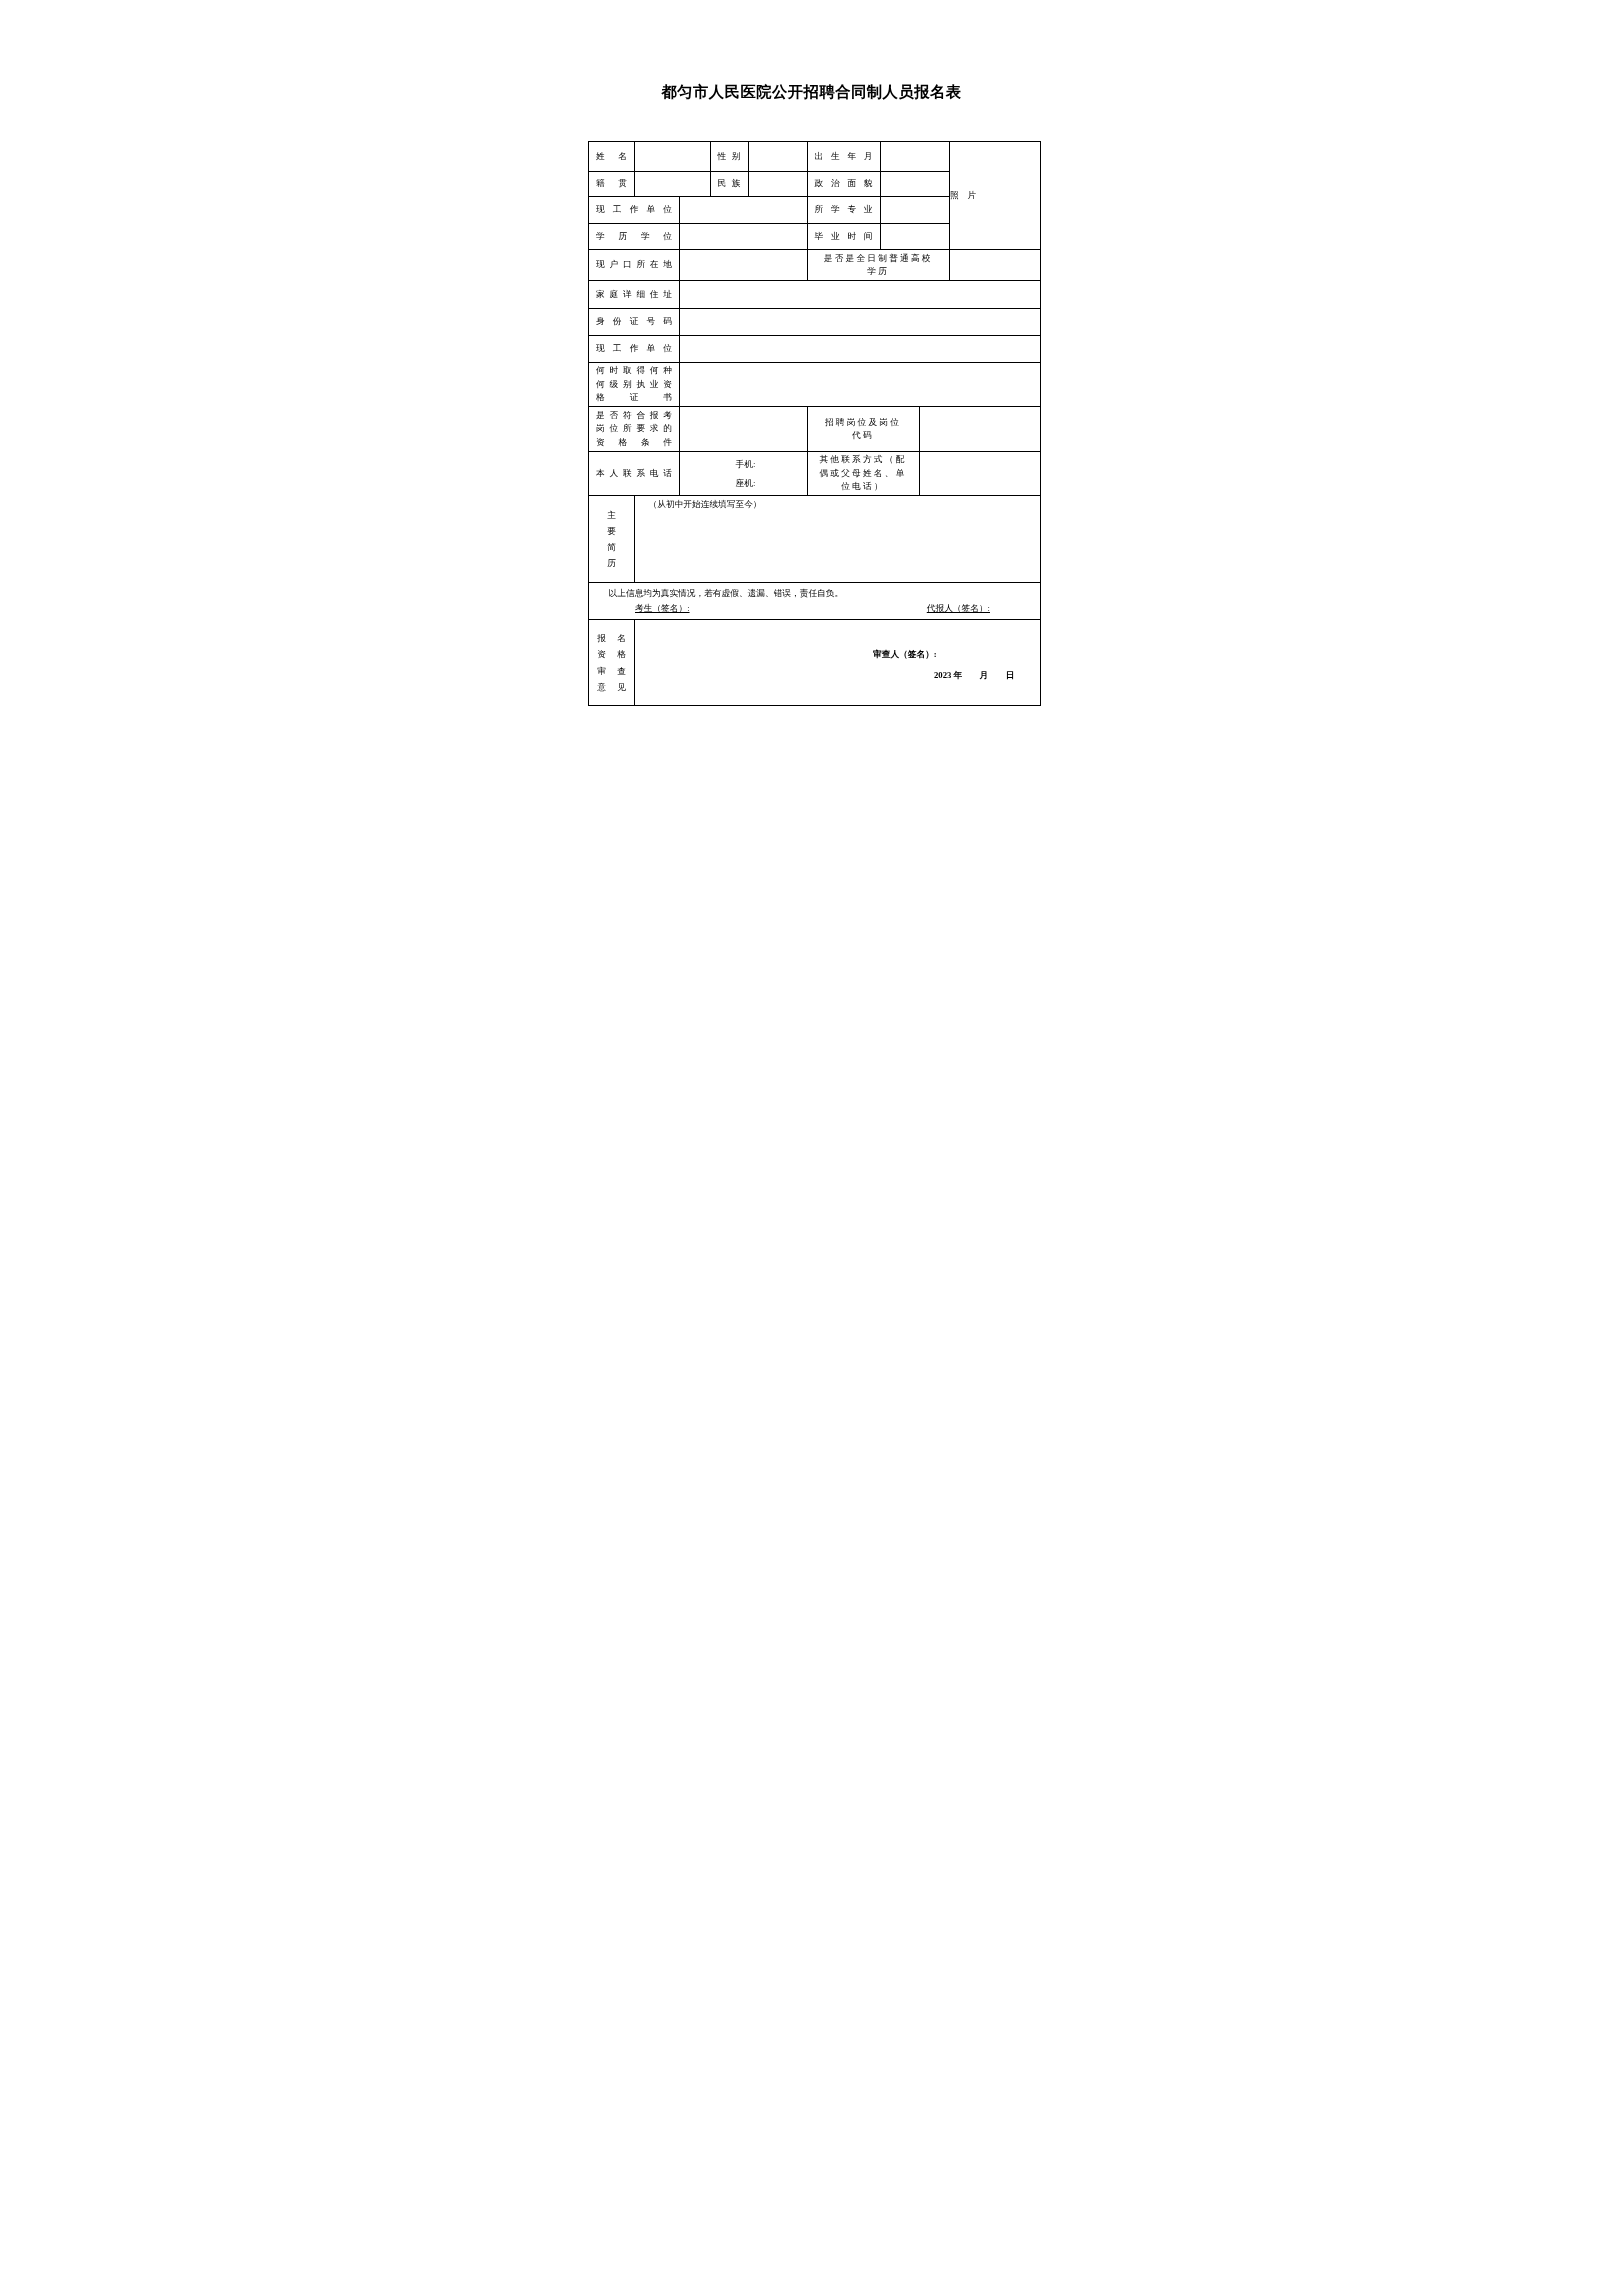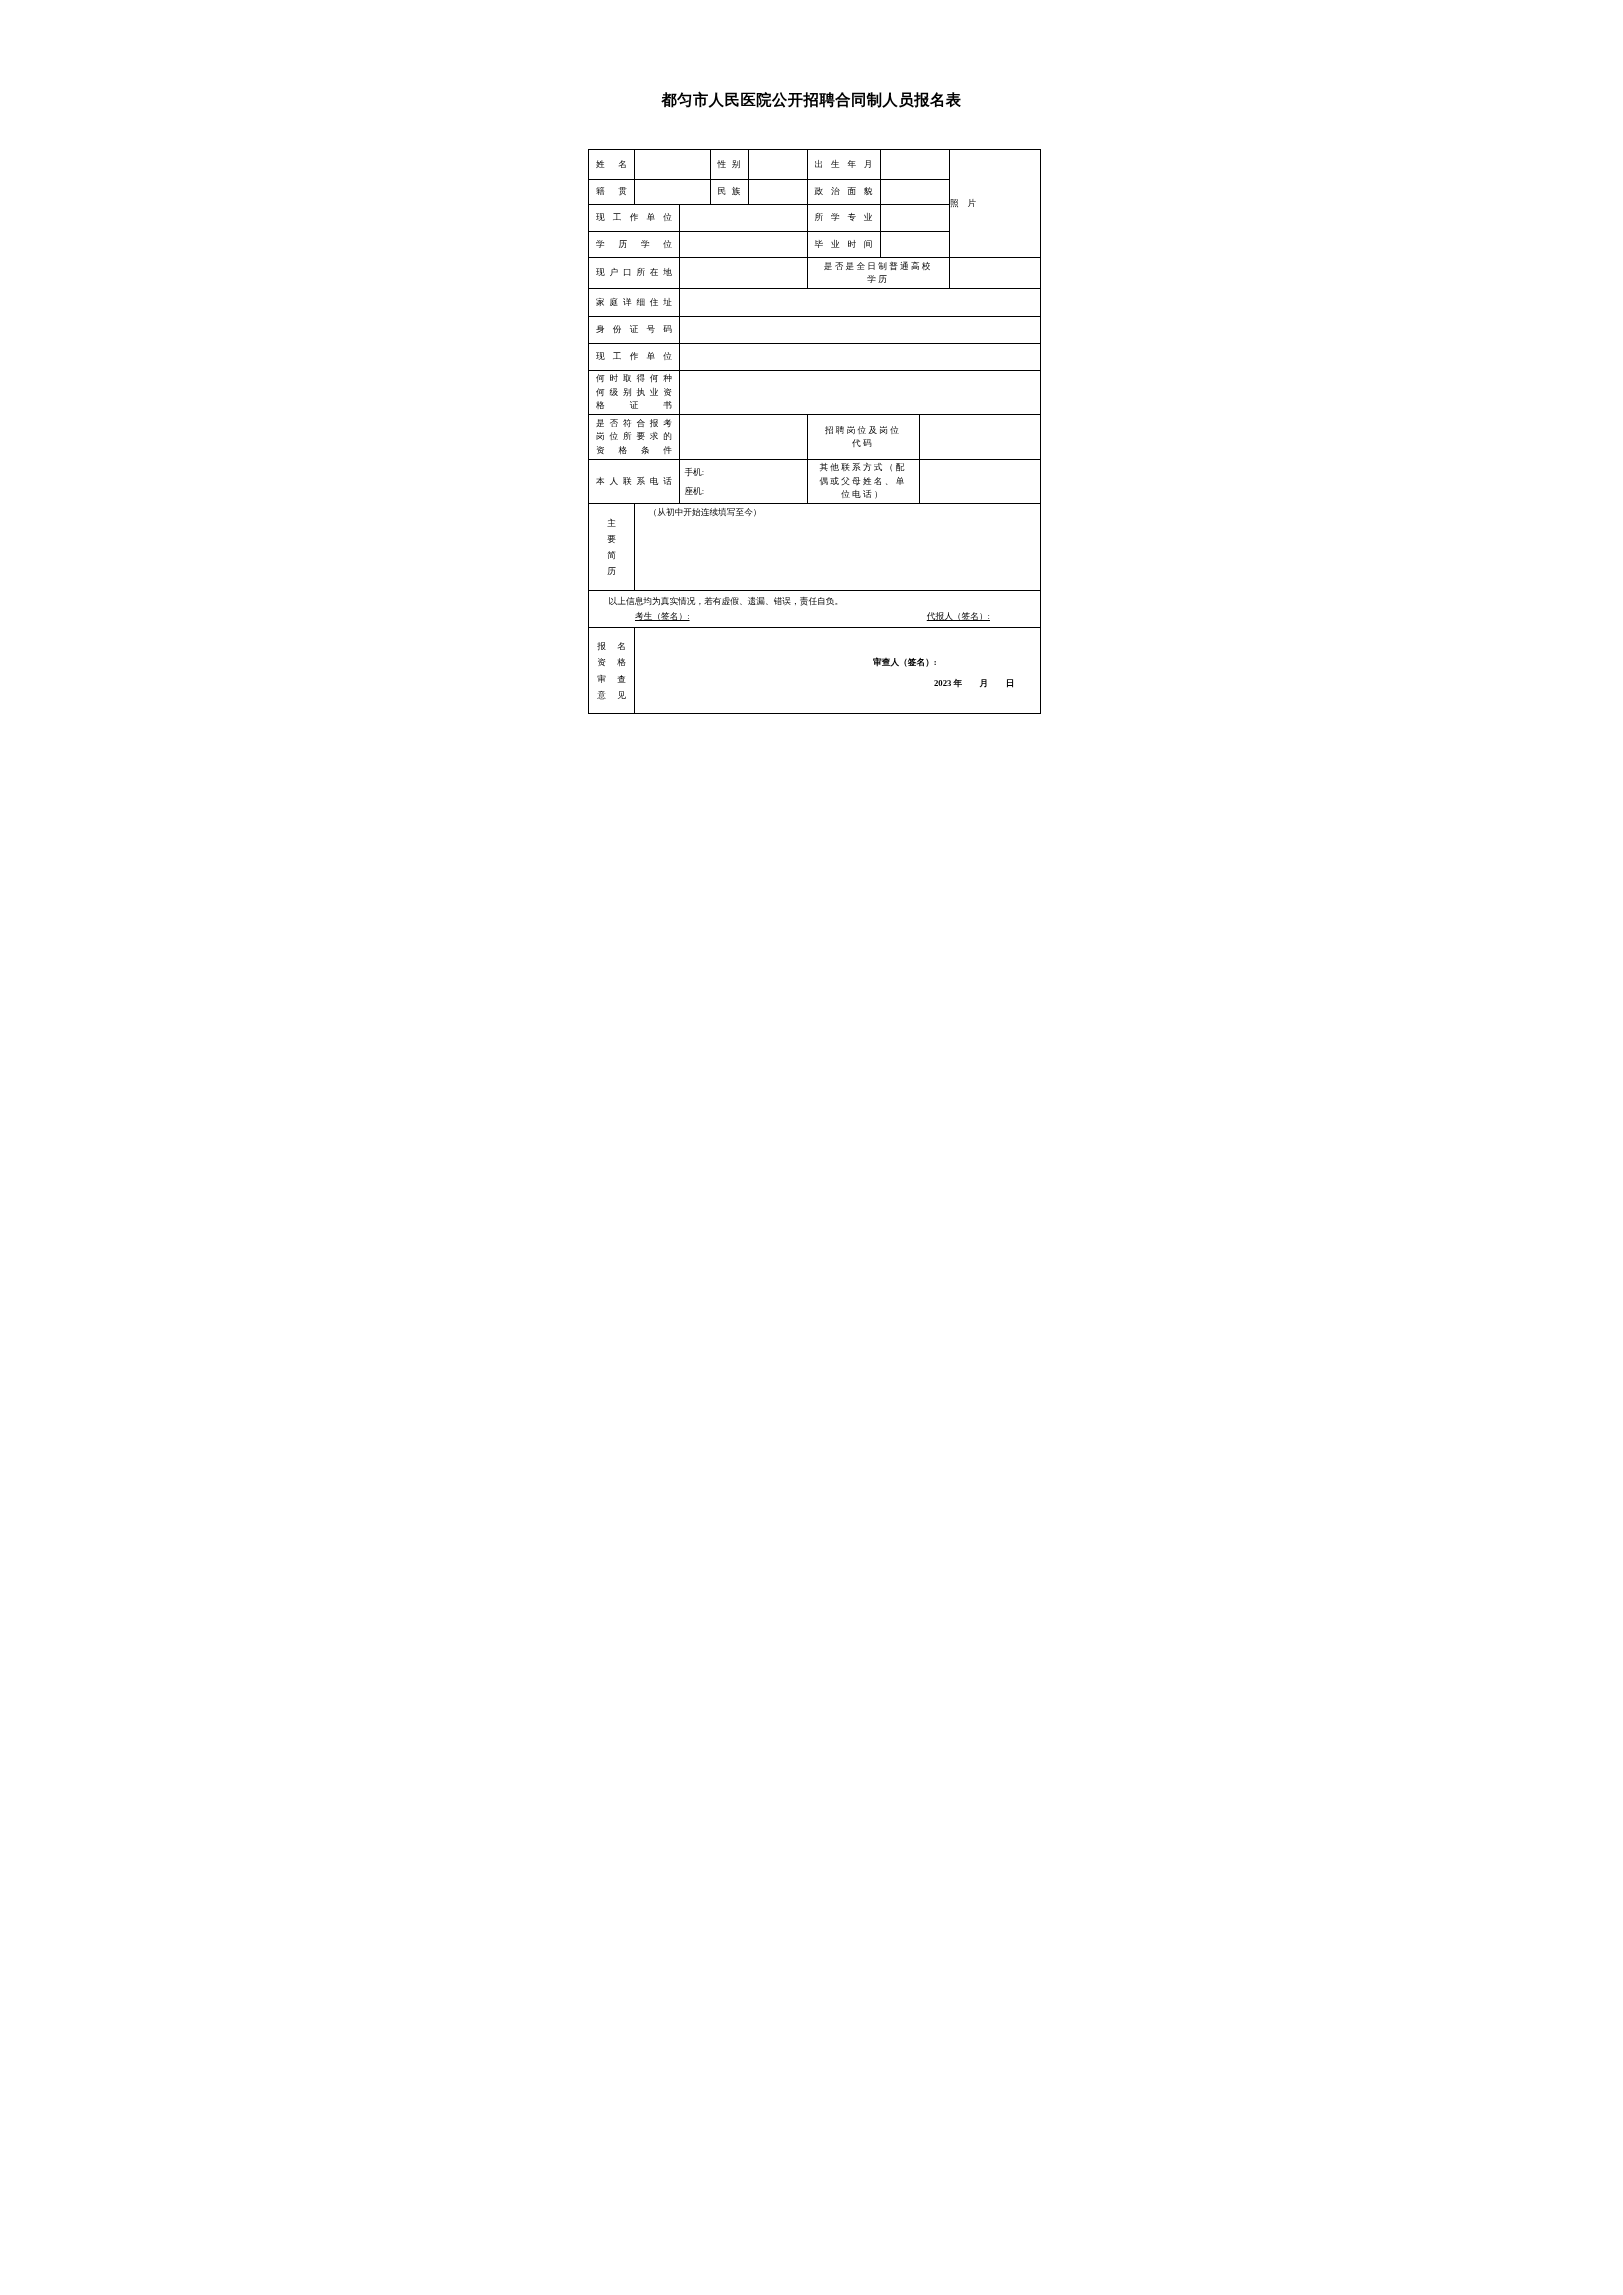--- a/index.html
+++ b/index.html
@@ -5,21 +5,21 @@
   * { box-sizing: border-box; }
   html, body {
     margin: 0; padding: 0;
     background: #ffffff;
     font-family: "Liberation Serif", "DejaVu Serif", serif;
     color: #000;
   }
   .page {
     width: 541px;
     height: 765px;
-    margin: 8px auto;
+    margin: 0 auto;
     background: #ffffff;
     position: relative;
     overflow: hidden;
   }
   .title {
     margin: 82px 0 0 0;
     text-align: center;
     font-size: 15.3px;
     font-weight: bold;
     letter-spacing: 0.5px;
@@ -69,21 +69,21 @@
     white-space: pre-line;
     padding: 0 8.2px;
     line-height: 1.9;
   }
   .photo-cell {
     text-align: left;
     vertical-align: middle;
   }
   .phone-cell {
     white-space: pre-line;
-    text-align: left;
+    text-align: center;
     padding-left: 4.4px;
     line-height: 2.1;
   }
   .note-cell {
     vertical-align: top;
     text-align: left;
     padding: 3.3px 0 0 13.6px;
   }
   .decl-cell { vertical-align: top; padding-top: 3.8px; }
   .decl-line1 { padding-left: 19.6px; line-height: 1.6; }

